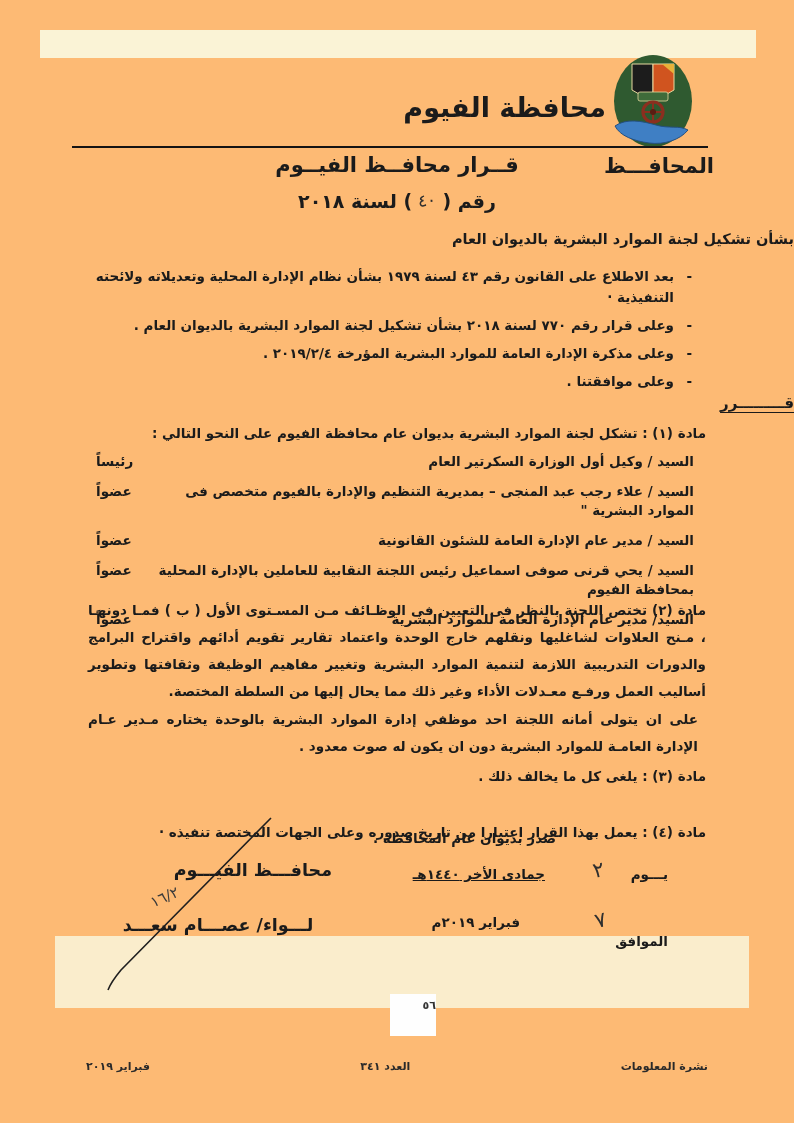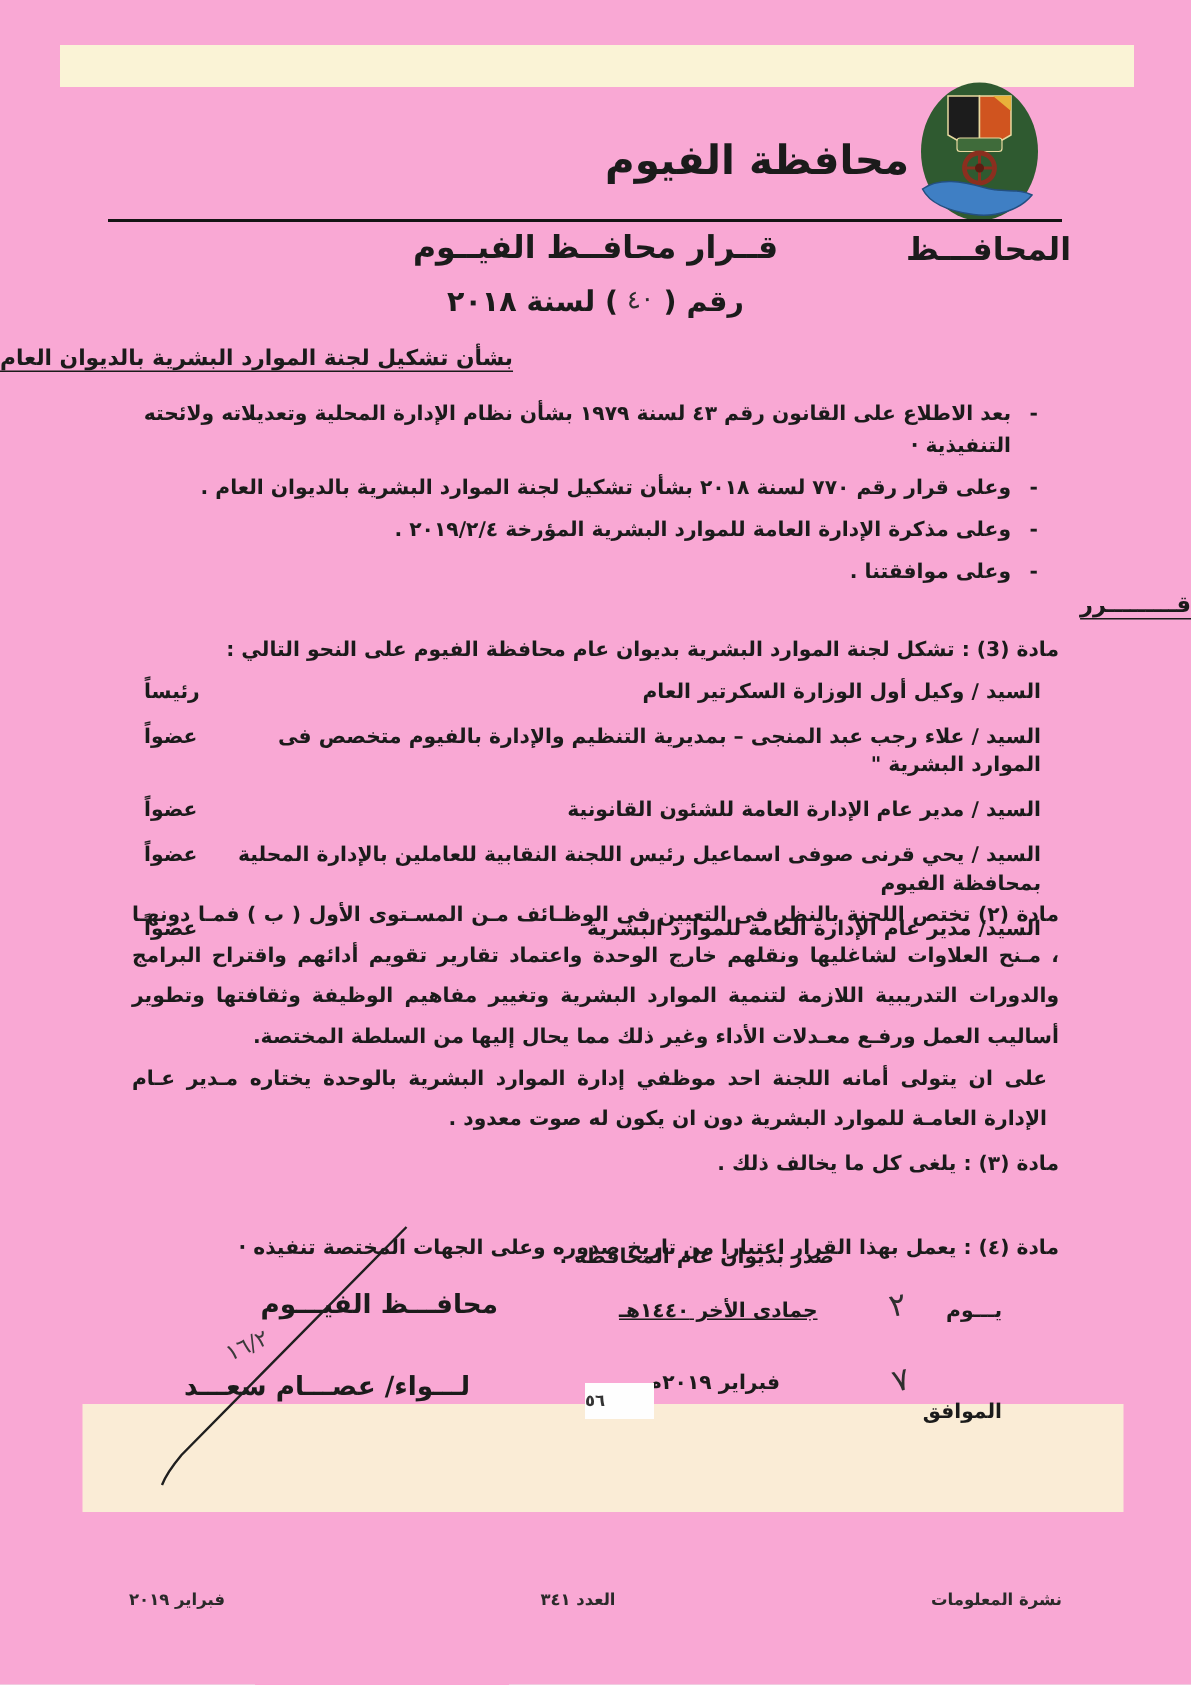--- a/index.html
+++ b/index.html
@@ -1,36 +1,36 @@
 <!DOCTYPE html>
 <html lang="ar" dir="rtl"><head>
 <meta charset="utf-8">
 <style>
   * { margin:0; padding:0; box-sizing:border-box; }
   html,body { background:#e9e9e9; }
   body { font-family:"DejaVu Sans", sans-serif; }
   .page {
     position:relative; width:794px; height:1123px; margin:0 auto;
-    background:#f9a8d4; color:#1b1b1b; direction:rtl; overflow:hidden;
+    background:#fdba74; color:#1b1b1b; direction:rtl; overflow:hidden;
   }
   .band { position:absolute; background:#faf3d6; }
   .band-top { left:40px; right:38px; top:30px; height:28px; }
   .band-mid { left:55px; right:45px; top:936px; height:72px; opacity:.9; }
 
   
   .emblem { position:absolute; top:52px; right:100px; width:82px; height:98px; }
   .org-name { position:absolute; top:92px; right:188px; font-size:27px; font-weight:700; letter-spacing:.5px; }
   .header-rule { position:absolute; top:146px; left:72px; right:86px; height:2px; background:#141414; }
 
   
   .side-label { position:absolute; top:154px; right:80px; font-size:21px; font-weight:700; }
   .title-1 { position:absolute; top:153px; left:0; right:0; text-align:center; font-size:21px; font-weight:800; }
   .title-2 { position:absolute; top:190px; left:0; right:0; text-align:center; font-size:19px; font-weight:800; }
-  .subject { position:absolute; top:231px; left:0; right:0; text-align:left; font-size:14.5px; font-weight:800;
-             text-decoration:underline; text-underline-offset:4px; }
+  .subject { position:absolute; top:231px; left:0; right:0; text-align:right; font-size:14.5px; font-weight:800;
+             text-underline-offset:4px; }
 
   .hand { font-family:"DejaVu Serif", serif; font-weight:400; color:#2f2f2f; display:inline-block; }
   .hand-no { transform:rotate(-6deg) translateY(-2px); font-size:17px; padding:0 6px; }
 
   
   .preamble { position:absolute; top:266px; right:102px; left:95px; }
   .preamble .clause { position:relative; padding-right:18px; text-align:right; font-size:13.5px;
                       font-weight:700; line-height:21px; margin-bottom:7px; }
   .preamble .clause::before { content:"-"; position:absolute; right:0; top:0; font-weight:700; }
 
@@ -62,22 +62,22 @@
   .d-greg  { position:absolute; top:56px; right:274px; }
 
   
   .sig-title { position:absolute; top:860px; left:104px; width:228px; text-align:right;
                font-size:17.5px; font-weight:800; letter-spacing:.5px; }
   .sig-name  { position:absolute; top:915px; left:104px; width:228px; text-align:center;
                font-size:17.5px; font-weight:800; letter-spacing:.5px; }
   .sig-scribble { position:absolute; top:888px; left:150px; font-size:15px; transform:rotate(-24deg); color:#3a3a3a; }
   .sig-stroke { position:absolute; top:810px; left:85px; width:230px; height:186px; pointer-events:none; }
 
-  .page-no { position:absolute; top:922px; left:390px; width:46px; height:24px; background:#fefefe;
-             text-align:left; font-size:11px; font-weight:700; line-height:24px; color:#333; }
+  .page-no { position:absolute; top:994px; left:390px; width:46px; height:42px; background:#fefefe;
+             text-align:right; font-size:11px; font-weight:700; line-height:24px; color:#333; }
 
   .footer { position:absolute; top:1060px; left:86px; right:86px; display:flex;
             justify-content:space-between; font-size:11px; font-weight:700; color:#2a2a2a; }
 </style>
 </head>
 <body>
 
 <div class="page">
 
   <div class="band band-top"></div>
@@ -106,21 +106,21 @@
   <div class="preamble">
     <div class="clause">بعد الاطلاع على القانون رقم ٤٣ لسنة ١٩٧٩ بشأن نظام الإدارة المحلية وتعديلاته ولائحته التنفيذية ·</div>
     <div class="clause">وعلى قرار رقم ٧٧٠ لسنة ٢٠١٨ بشأن تشكيل لجنة الموارد البشرية بالديوان العام .</div>
     <div class="clause">وعلى مذكرة الإدارة العامة للموارد البشرية المؤرخة ٢٠١٩/٢/٤ .</div>
     <div class="clause">وعلى موافقتنا .</div>
   </div>
 
   <div class="decree-word">قـــــــــرر</div>
 
   <div class="article a1">
-    <span class="lbl">مادة (3) :</span>
+    <span class="lbl">مادة (١) :</span>
     <span>تشكل لجنة الموارد البشرية بديوان عام محافظة الفيوم على النحو التالي :</span>
   </div>
 
   <div class="members">
     <div class="member">
       <span class="m-name">السيد / وكيل أول الوزارة السكرتير العام</span>
       <span class="m-role">رئيساً</span>
     </div>
     <div class="member">
       <span class="m-name">السيد / علاء رجب عبد المنجى – بمديرية التنظيم والإدارة بالفيوم متخصص فى الموارد البشرية "</span>

